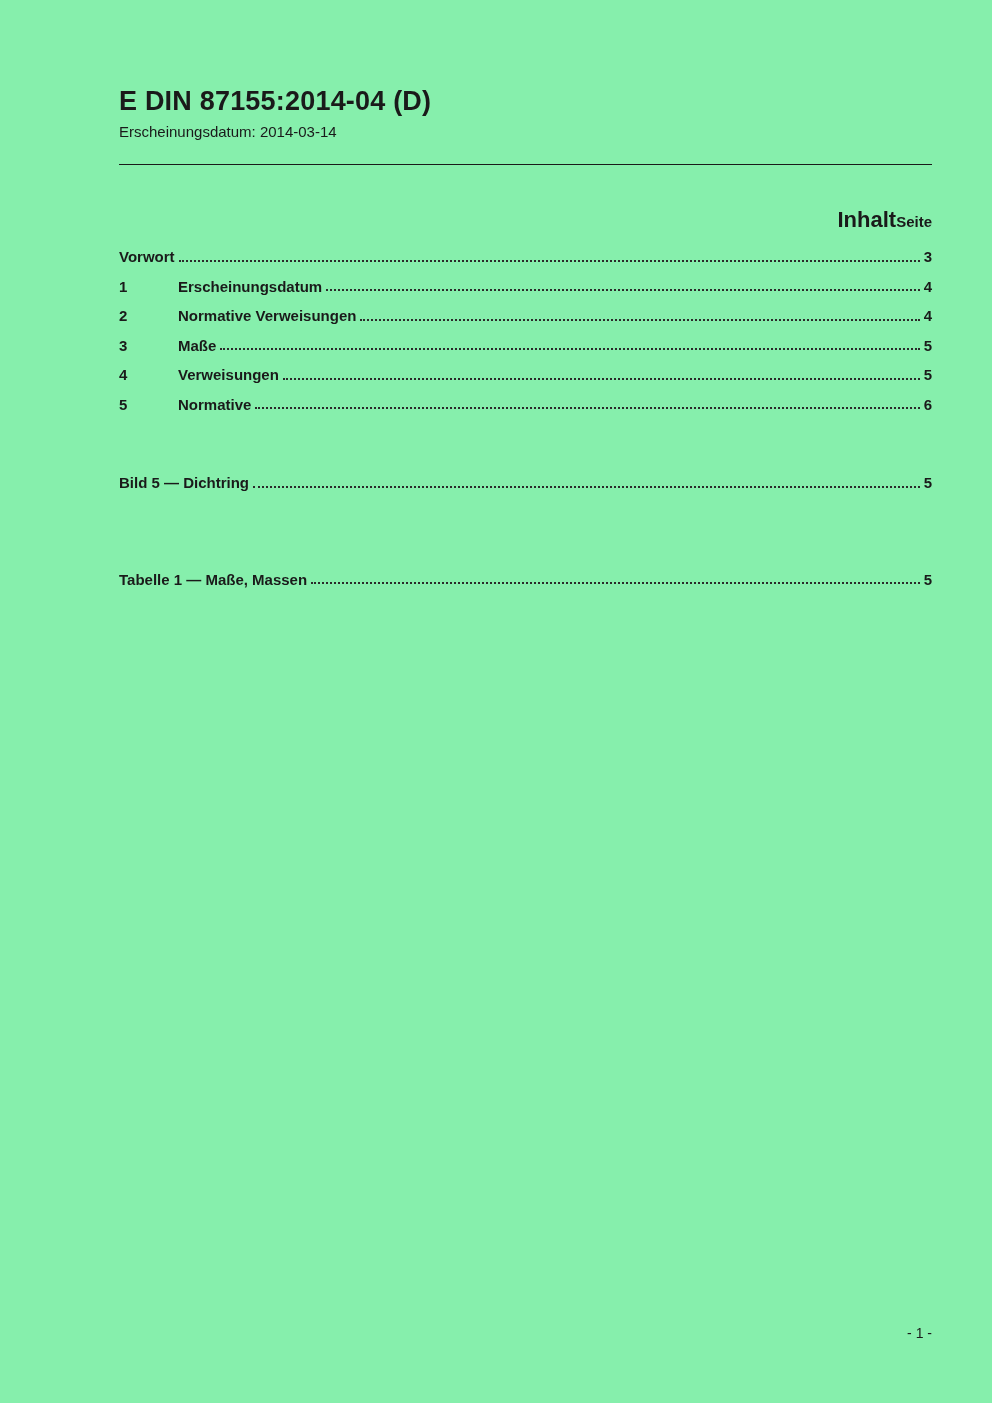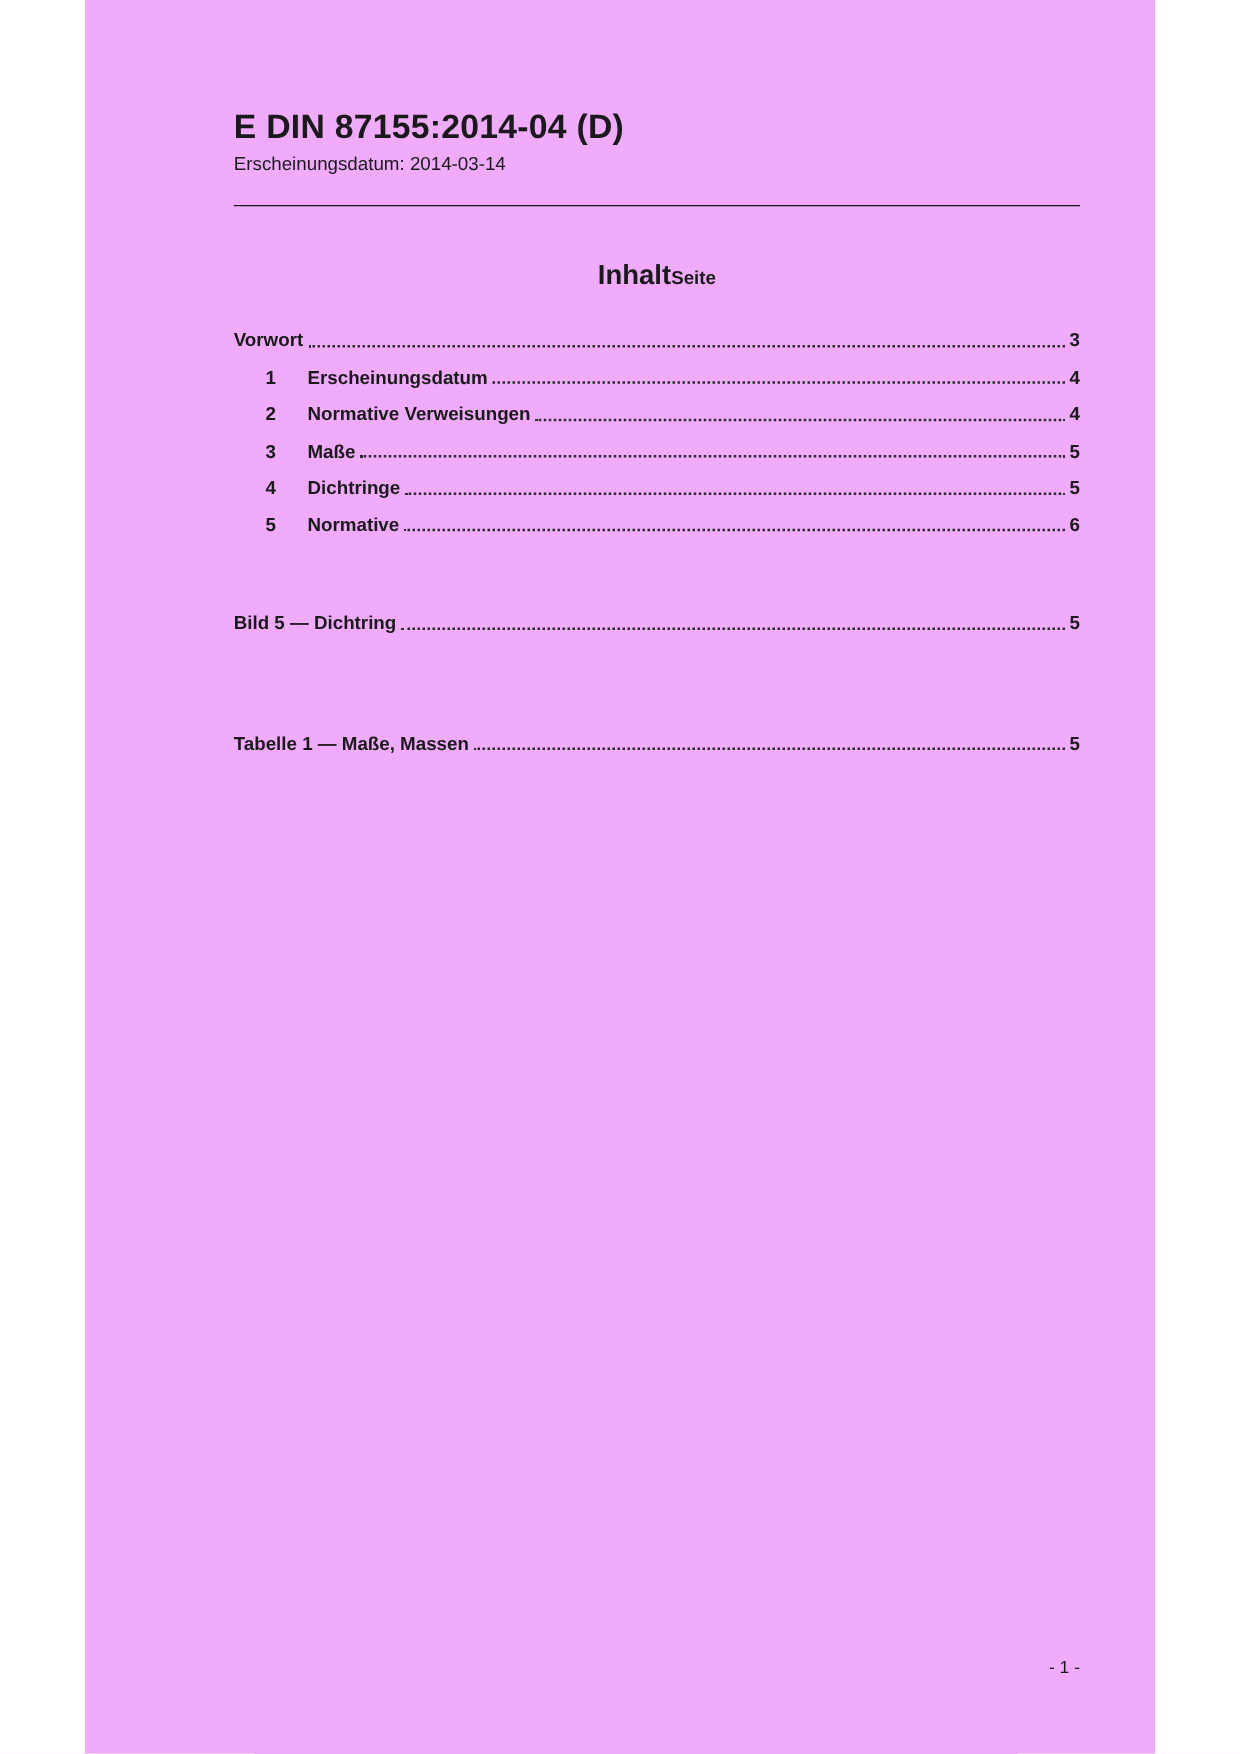--- a/index.html
+++ b/index.html
@@ -2,24 +2,24 @@
 <html><head>
 <meta charset="utf-8">
 <style>
   html, body {
     margin: 0;
     padding: 0;
     background: #ffffff;
   }
   .page {
     position: relative;
-    width: 856px;
+    width: 992px;
     height: 1403px;
     margin: 0 auto;
-    background: #f0abfc;
+    background: #86efac;
     box-sizing: border-box;
     padding: 86px 60px 0 119px;
     font-family: "Liberation Sans", sans-serif;
     color: #1a1a1a;
   }
   .doc-id {
     font-size: 27px;
     font-weight: bold;
     margin: 0 0 6px 0;
     letter-spacing: 0.2px;
@@ -33,42 +33,41 @@
     font-weight: bold;
     margin: 0 0 7px 0;
   }
   .title-rule {
     border: none;
     border-top: 1.5px solid #1a1a1a;
     margin: 0 0 0 0;
   }
   .inhalt-row {
     display: flex;
-    justify-content: center;
+    justify-content: flex-end;
     align-items: baseline;
     margin-top: 42px;
-    margin-bottom: 32px;
+    margin-bottom: 16px;
   }
   .inhalt-heading {
     font-size: 22px;
     font-weight: bold;
     margin: 0;
   }
   .seite-label {
     font-size: 15px;
     font-weight: bold;
   }
   .toc-row {
     display: flex;
     align-items: flex-end;
     font-size: 15px;
     font-weight: bold;
     margin-bottom: 13px;
     line-height: 1.1;
-    text-align: center;
   }
   .toc-num {
     width: 59px;
     flex: 0 0 59px;
   }
   .toc-label {
     flex: 0 0 auto;
     white-space: nowrap;
   }
   .toc-leader {
@@ -139,21 +138,21 @@
 
     <div class="toc-row">
       <span class="toc-num">3</span>
       <span class="toc-label">Maße</span>
       <span class="toc-leader"></span>
       <span class="toc-page">5</span>
     </div>
 
     <div class="toc-row">
       <span class="toc-num">4</span>
-      <span class="toc-label">Dichtringe</span>
+      <span class="toc-label">Verweisungen</span>
       <span class="toc-leader"></span>
       <span class="toc-page">5</span>
     </div>
 
     <div class="toc-row">
       <span class="toc-num">5</span>
       <span class="toc-label">Normative</span>
       <span class="toc-leader"></span>
       <span class="toc-page">6</span>
     </div>

